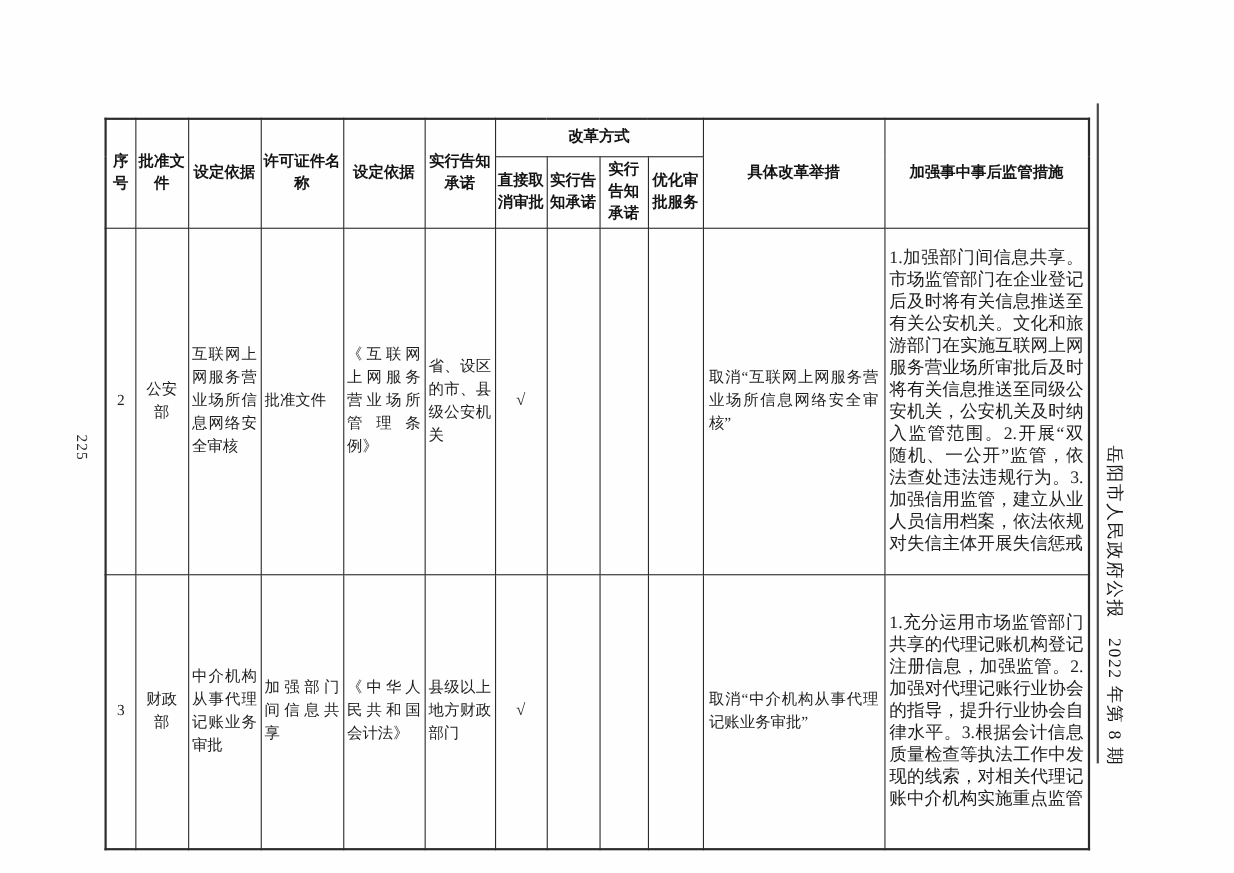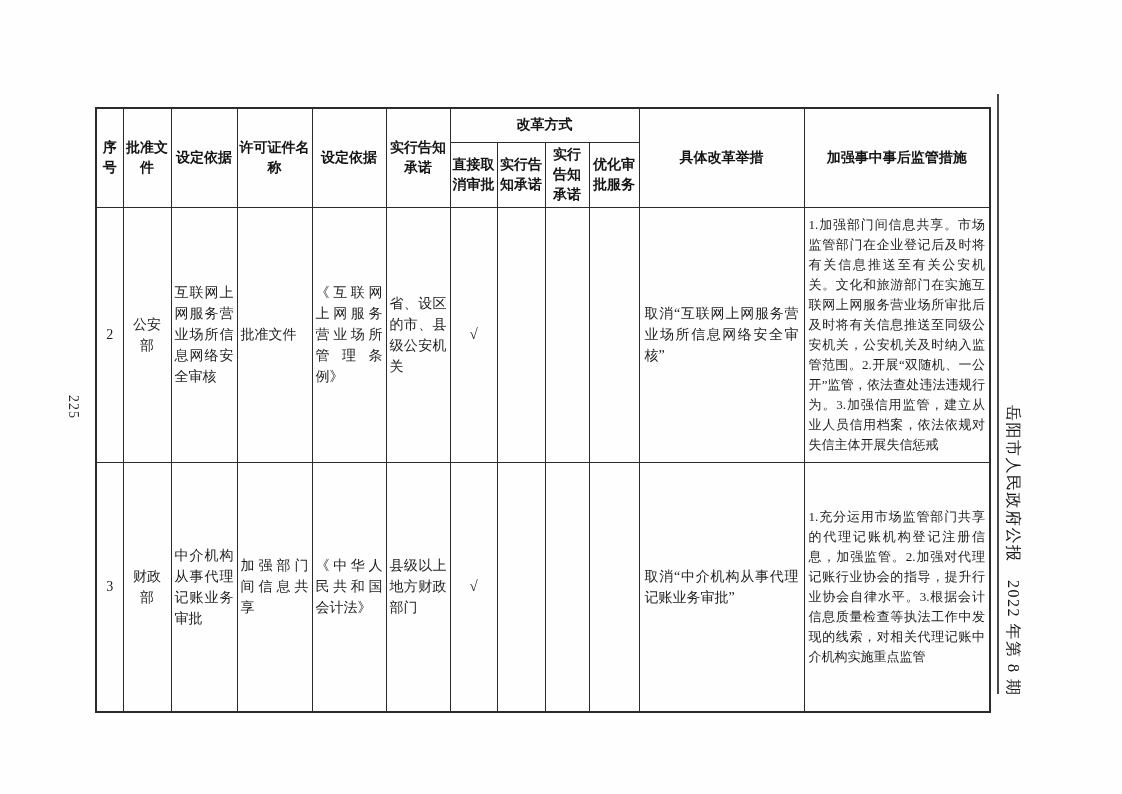--- a/index.html
+++ b/index.html
@@ -45,21 +45,21 @@
   .doc-table th{
     font-weight:bold;text-align:center;
     font-size:14px;line-height:20px;padding:2px 1px;color:#141414;
   }
   .doc-table td{
     line-height:21px;padding:2px 3px;color:#1e1e1e;
   }
   .c{text-align:center;}
   .j{text-align:justify;text-justify:inter-ideograph;}
   td.measures{line-height:21px;padding:18px 5px;}
-  td.supervision{line-height:20px;padding:7px 4px;font-size:13px;}
+  td.supervision{line-height:20px;padding:17px 4px;font-size:16px;}
   td.check{text-align:center;font-size:15px;padding:0;}
 </style>
 </head>
 <body>
 
 <div class="page">
 
   <div class="page-number">225</div>
   <div class="side-rule"></div>
   <div class="journal-title">岳阳市人民政府公报　2022 年第 8 期</div>

